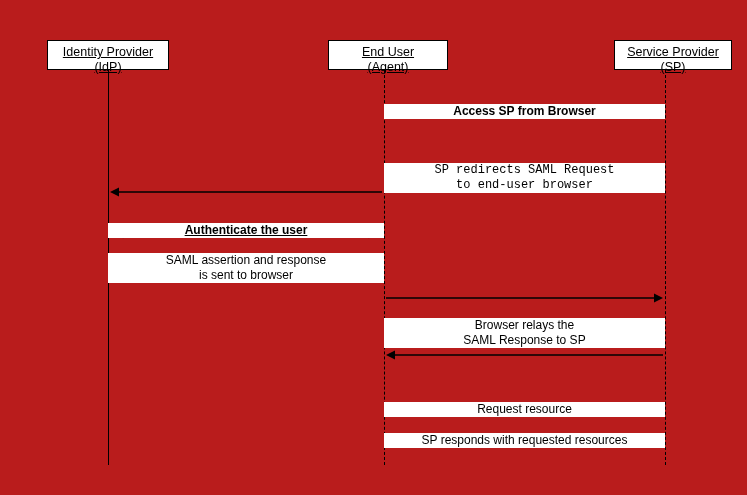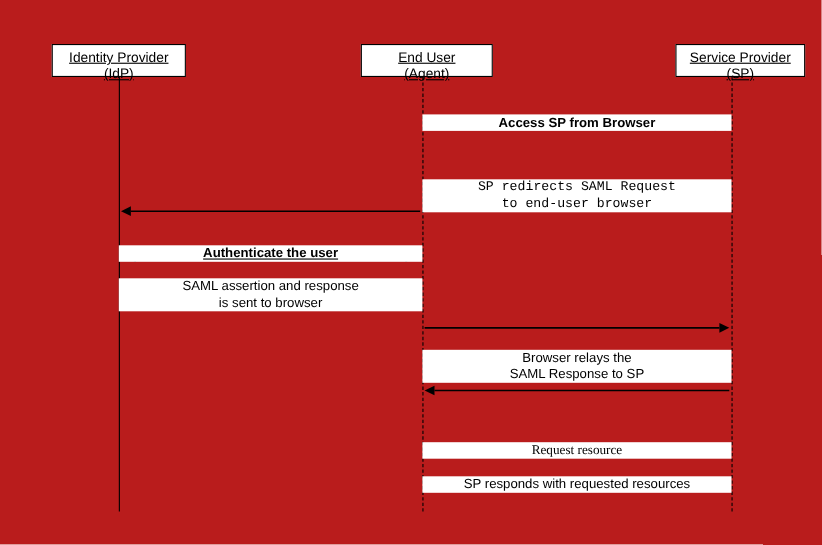--- a/index.html
+++ b/index.html
@@ -167,21 +167,21 @@
         <svg class="msg-svg" width="281" height="60">
           <line x1="11" y1="30" x2="279" y2="30" stroke="#000000" stroke-width="1.5"></line>
           <polygon points="2,30 11,25.6 11,34.4" fill="#000000"></polygon>
         </svg>
       </div>
       <div class="message" style="left: 384px; top: 379px; width: 281px; height: 60px;">
         <svg class="msg-svg" width="281" height="60">
           <line x1="2" y1="30" x2="270" y2="30" stroke="#000000" stroke-width="1.5"></line>
           <polygon points="279,30 270,25.6 270,34.4" fill="#000000"></polygon>
         </svg>
-        <div class="msg-label" style="top: 23px; font-family: Liberation Serif, serif;">
+        <div class="msg-label" style="top: 23px;">
           <span class="lbl-line">Request resource</span>
         </div>
       </div>
       <div class="message" style="left: 384px; top: 410px; width: 281px; height: 60px;">
         <svg class="msg-svg" width="281" height="60">
           <line x1="11" y1="30" x2="279" y2="30" stroke="#000000" stroke-width="1.5"></line>
           <polygon points="2,30 11,25.6 11,34.4" fill="#000000"></polygon>
         </svg>
         <div class="msg-label" style="top: 23px;">
           <span class="lbl-line">SP responds with requested resources</span>

